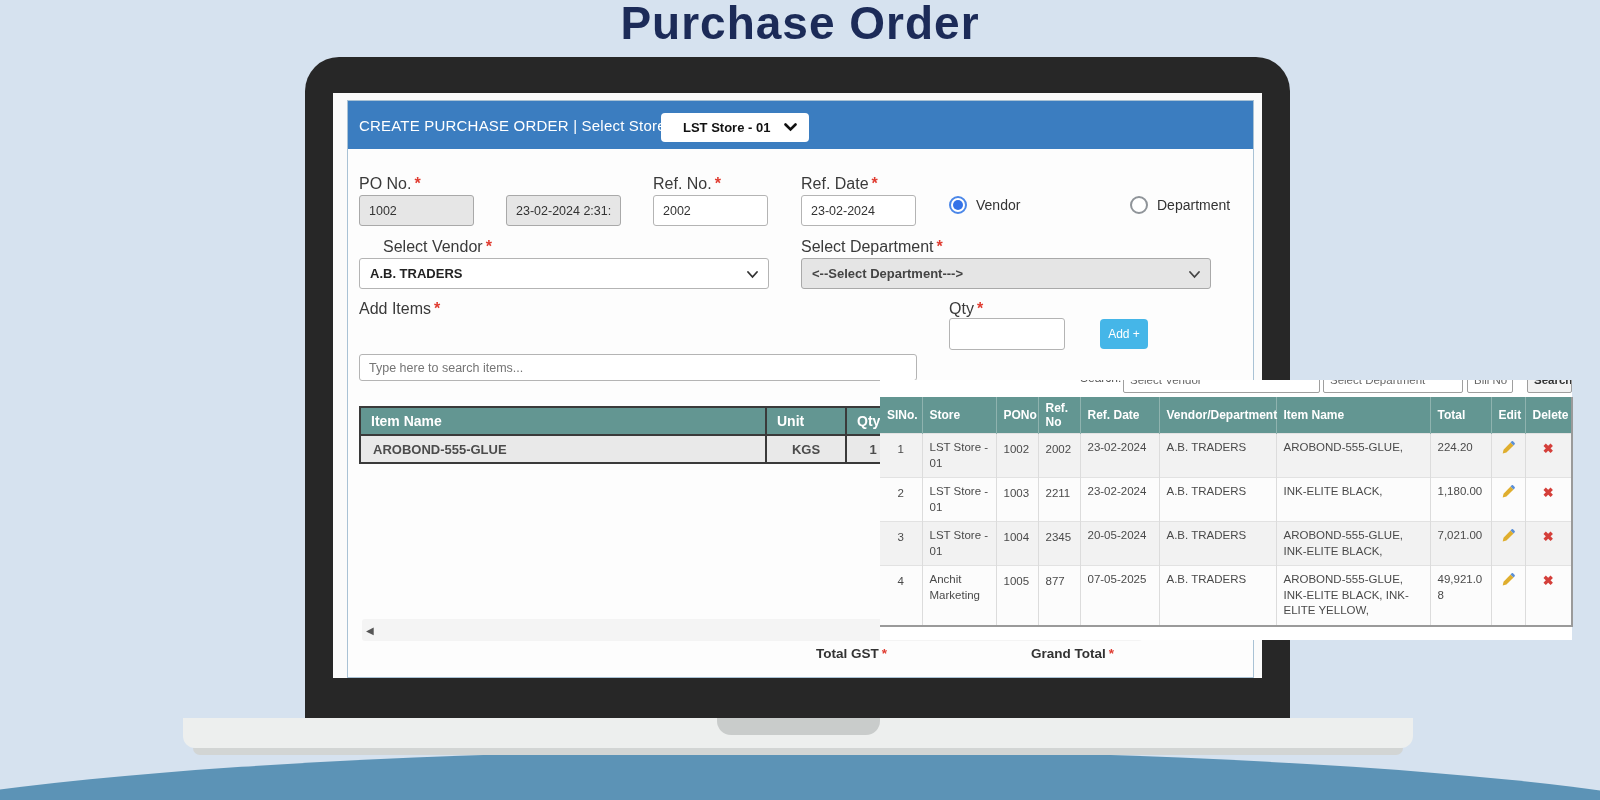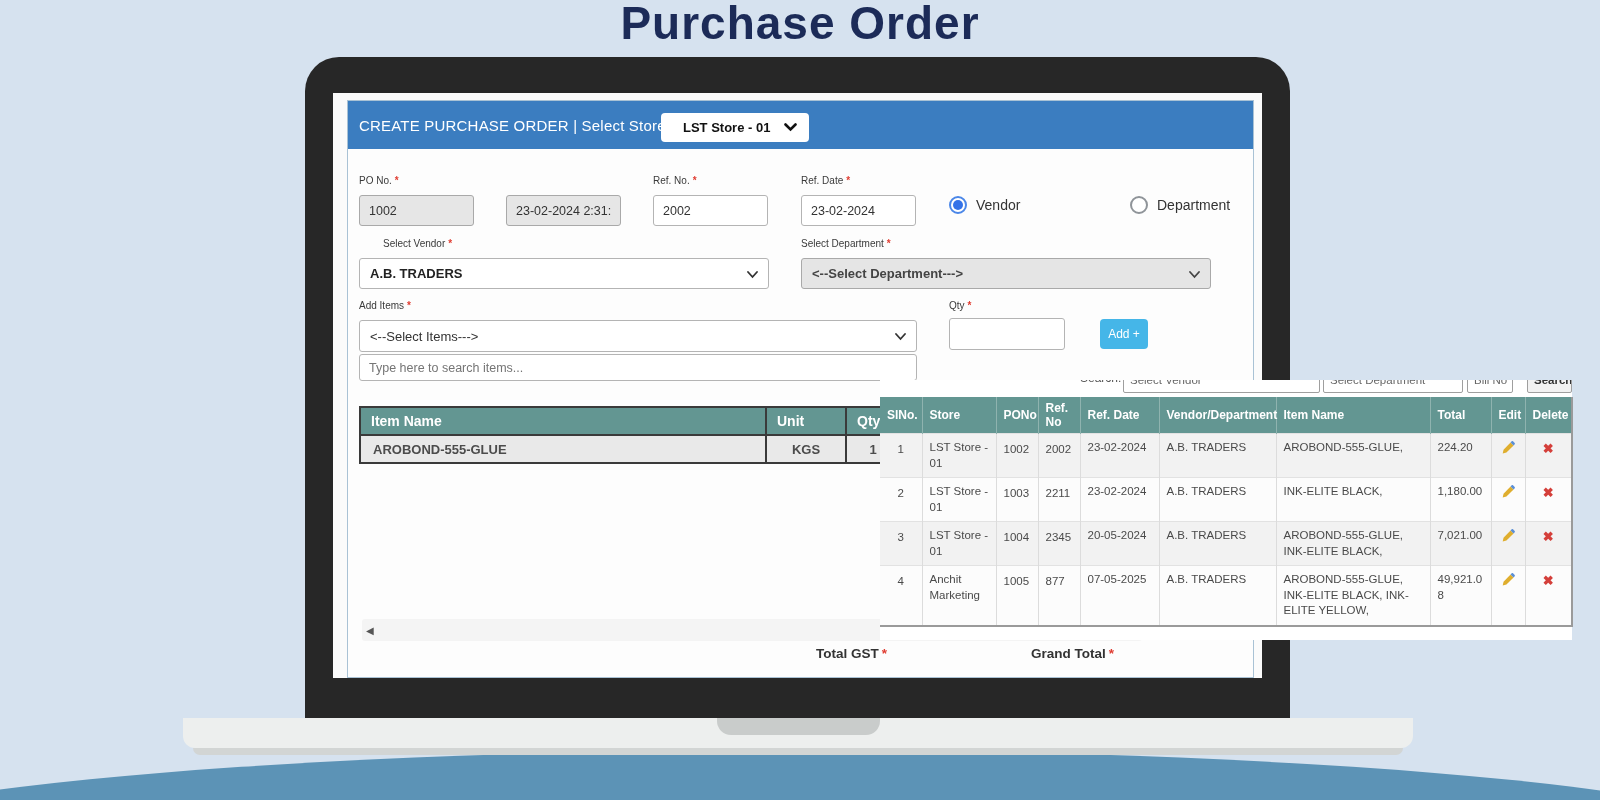--- a/index.html
+++ b/index.html
@@ -37,21 +37,21 @@
   .form-panel { position:absolute; left:14px; top:7px; width:907px; height:578px;
           background:#fdfdfd; border:1px solid #a9c2d5; }
   .fheader { position:absolute; left:0; top:0; width:100%; height:48px;
           background:#3b7dc0; display:flex; align-items:center; }
   .fheader-title { color:#fff; font-size:15px; font-weight:500; margin-left:11px; letter-spacing:.2px; }
   .store-select { position:absolute; left:313px; top:12px; width:148px; height:29px;
           background:#fff; border-radius:4px; display:flex; align-items:center;
           font-size:13px; font-weight:bold; color:#111; padding-left:22px; cursor:pointer; }
   .store-select .chev { position:absolute; right:12px; top:10px; }
 
-  .flabel { position:absolute; font-size:10px; color:#3a3a3a; font-weight:500; white-space:nowrap; }
+  .flabel { position:absolute; font-size:16px; color:#3a3a3a; font-weight:500; white-space:nowrap; }
   .req { color:#e03c31; margin-left:3px; font-weight:bold; }
 
   .tinput { position:absolute; height:31px; width:115px; border:1px solid #b4b4b4;
           border-radius:3px; font-size:12.5px; color:#333; padding:0 9px; background:#fff;
           font-family:"Liberation Sans", sans-serif; overflow:hidden; white-space:nowrap; }
   .tinput.disabled { background:#e6e6e6; border-color:#a9a9a9; }
 
   .fake-select { position:absolute; height:31px; border:1px solid #b4b4b4; border-radius:3px;
           background:#fff; font-size:13px; color:#333; display:flex; align-items:center;
           padding-left:10px; cursor:pointer; font-weight:500; }
@@ -168,26 +168,20 @@
           </svg>
       </div>
       <div class="fake-select disabled" style="left:453px; top:157px; width:410px; font-weight:bold; color:#444;">
         <span>&lt;--Select Department---&gt;</span>
         <svg class="chev" width="11" height="8" viewBox="0 0 11 8">
             <path d="M1 1l4.5 5L10 1" fill="none" stroke="#444" stroke-width="1.8" stroke-linecap="round"></path>
           </svg>
       </div>
 
       <div class="flabel" style="left:11px; top:199px;"><span>Add Items</span><span class="req">*</span></div>
-      <div class="fake-select" style="left:11px; top:219px; width:558px; height:32px;">
-        <span>&lt;--Select Items---&gt;</span>
-        <svg class="chev" width="11" height="8" viewBox="0 0 11 8">
-            <path d="M1 1l4.5 5L10 1" fill="none" stroke="#333" stroke-width="1.8" stroke-linecap="round"></path>
-          </svg>
-      </div>
       <input class="tinput" style="left: 11px; top: 253px; width: 558px; height: 27px; color: rgb(153, 153, 153);" placeholder="Type here to search items...">
 
       <div class="flabel" style="left:601px; top:199px;"><span>Qty</span><span class="req">*</span></div>
       <input class="tinput" style="left: 601px; top: 217px; width: 116px; height: 32px;">
       <button class="add-btn" style="left:752px; top:218px;">Add +</button>
 
       <table class="items-table">
         <colgroup>
             <col style="width:406px">
             <col style="width:80px">

